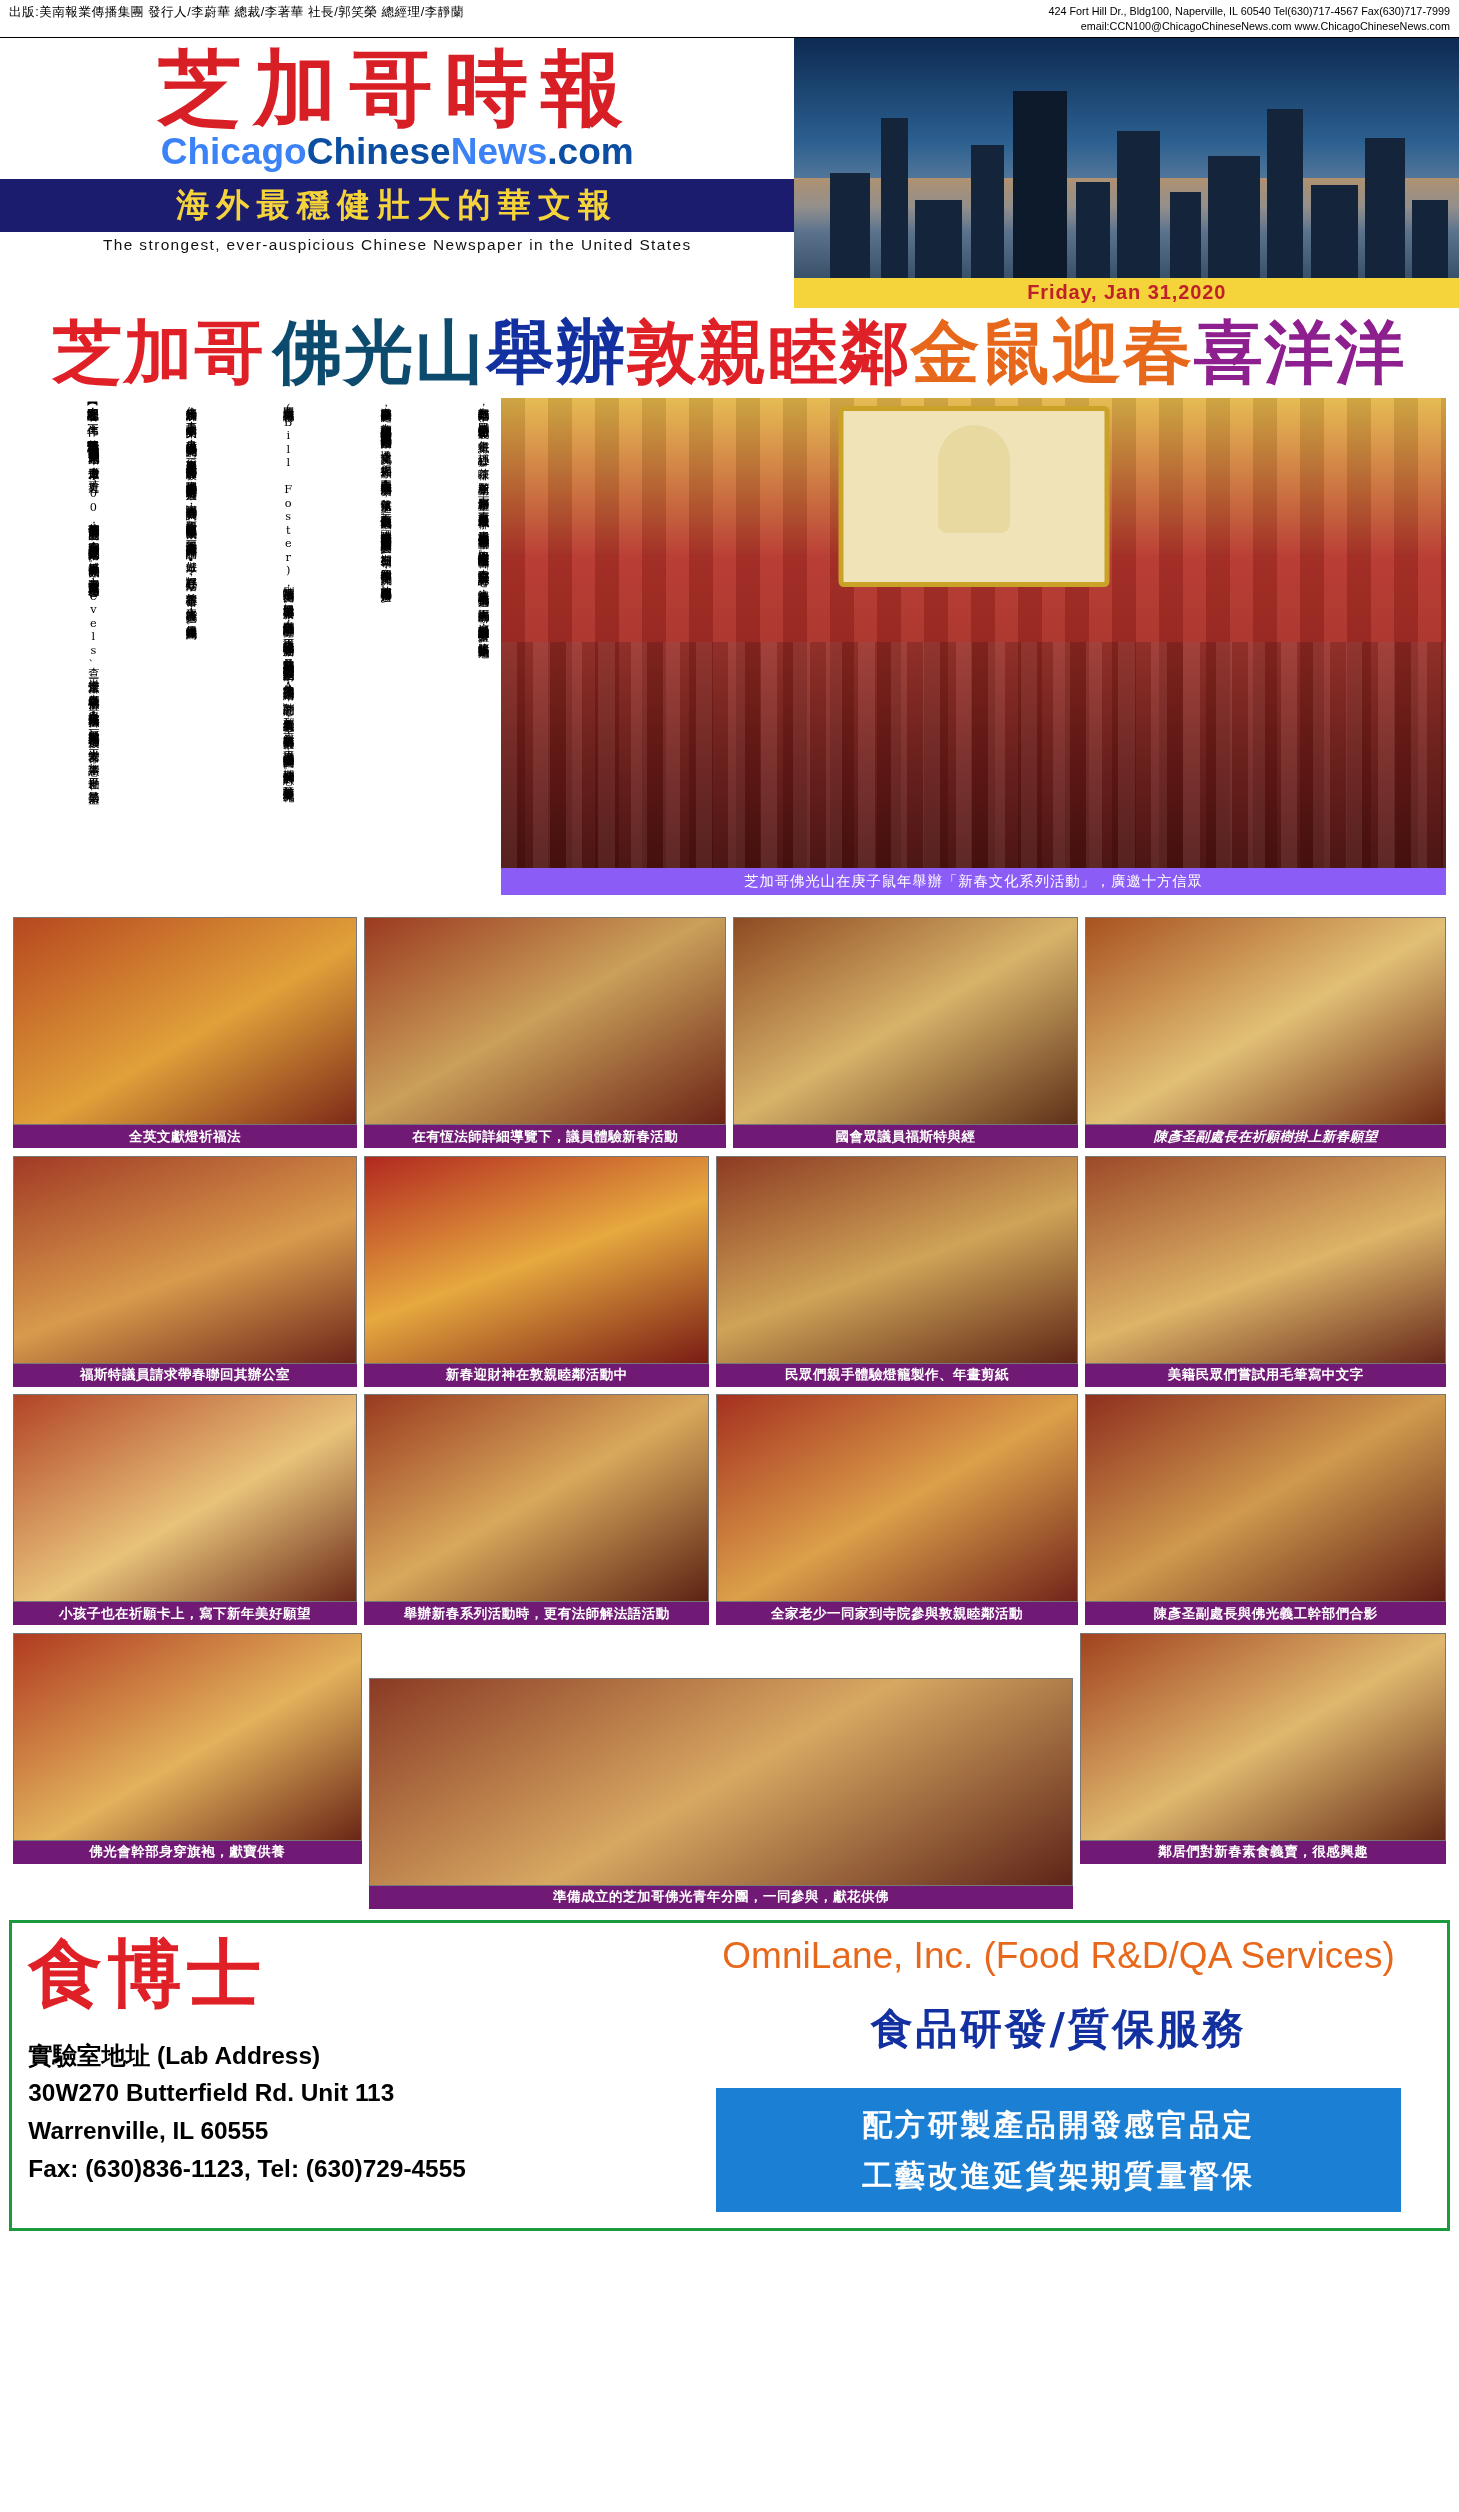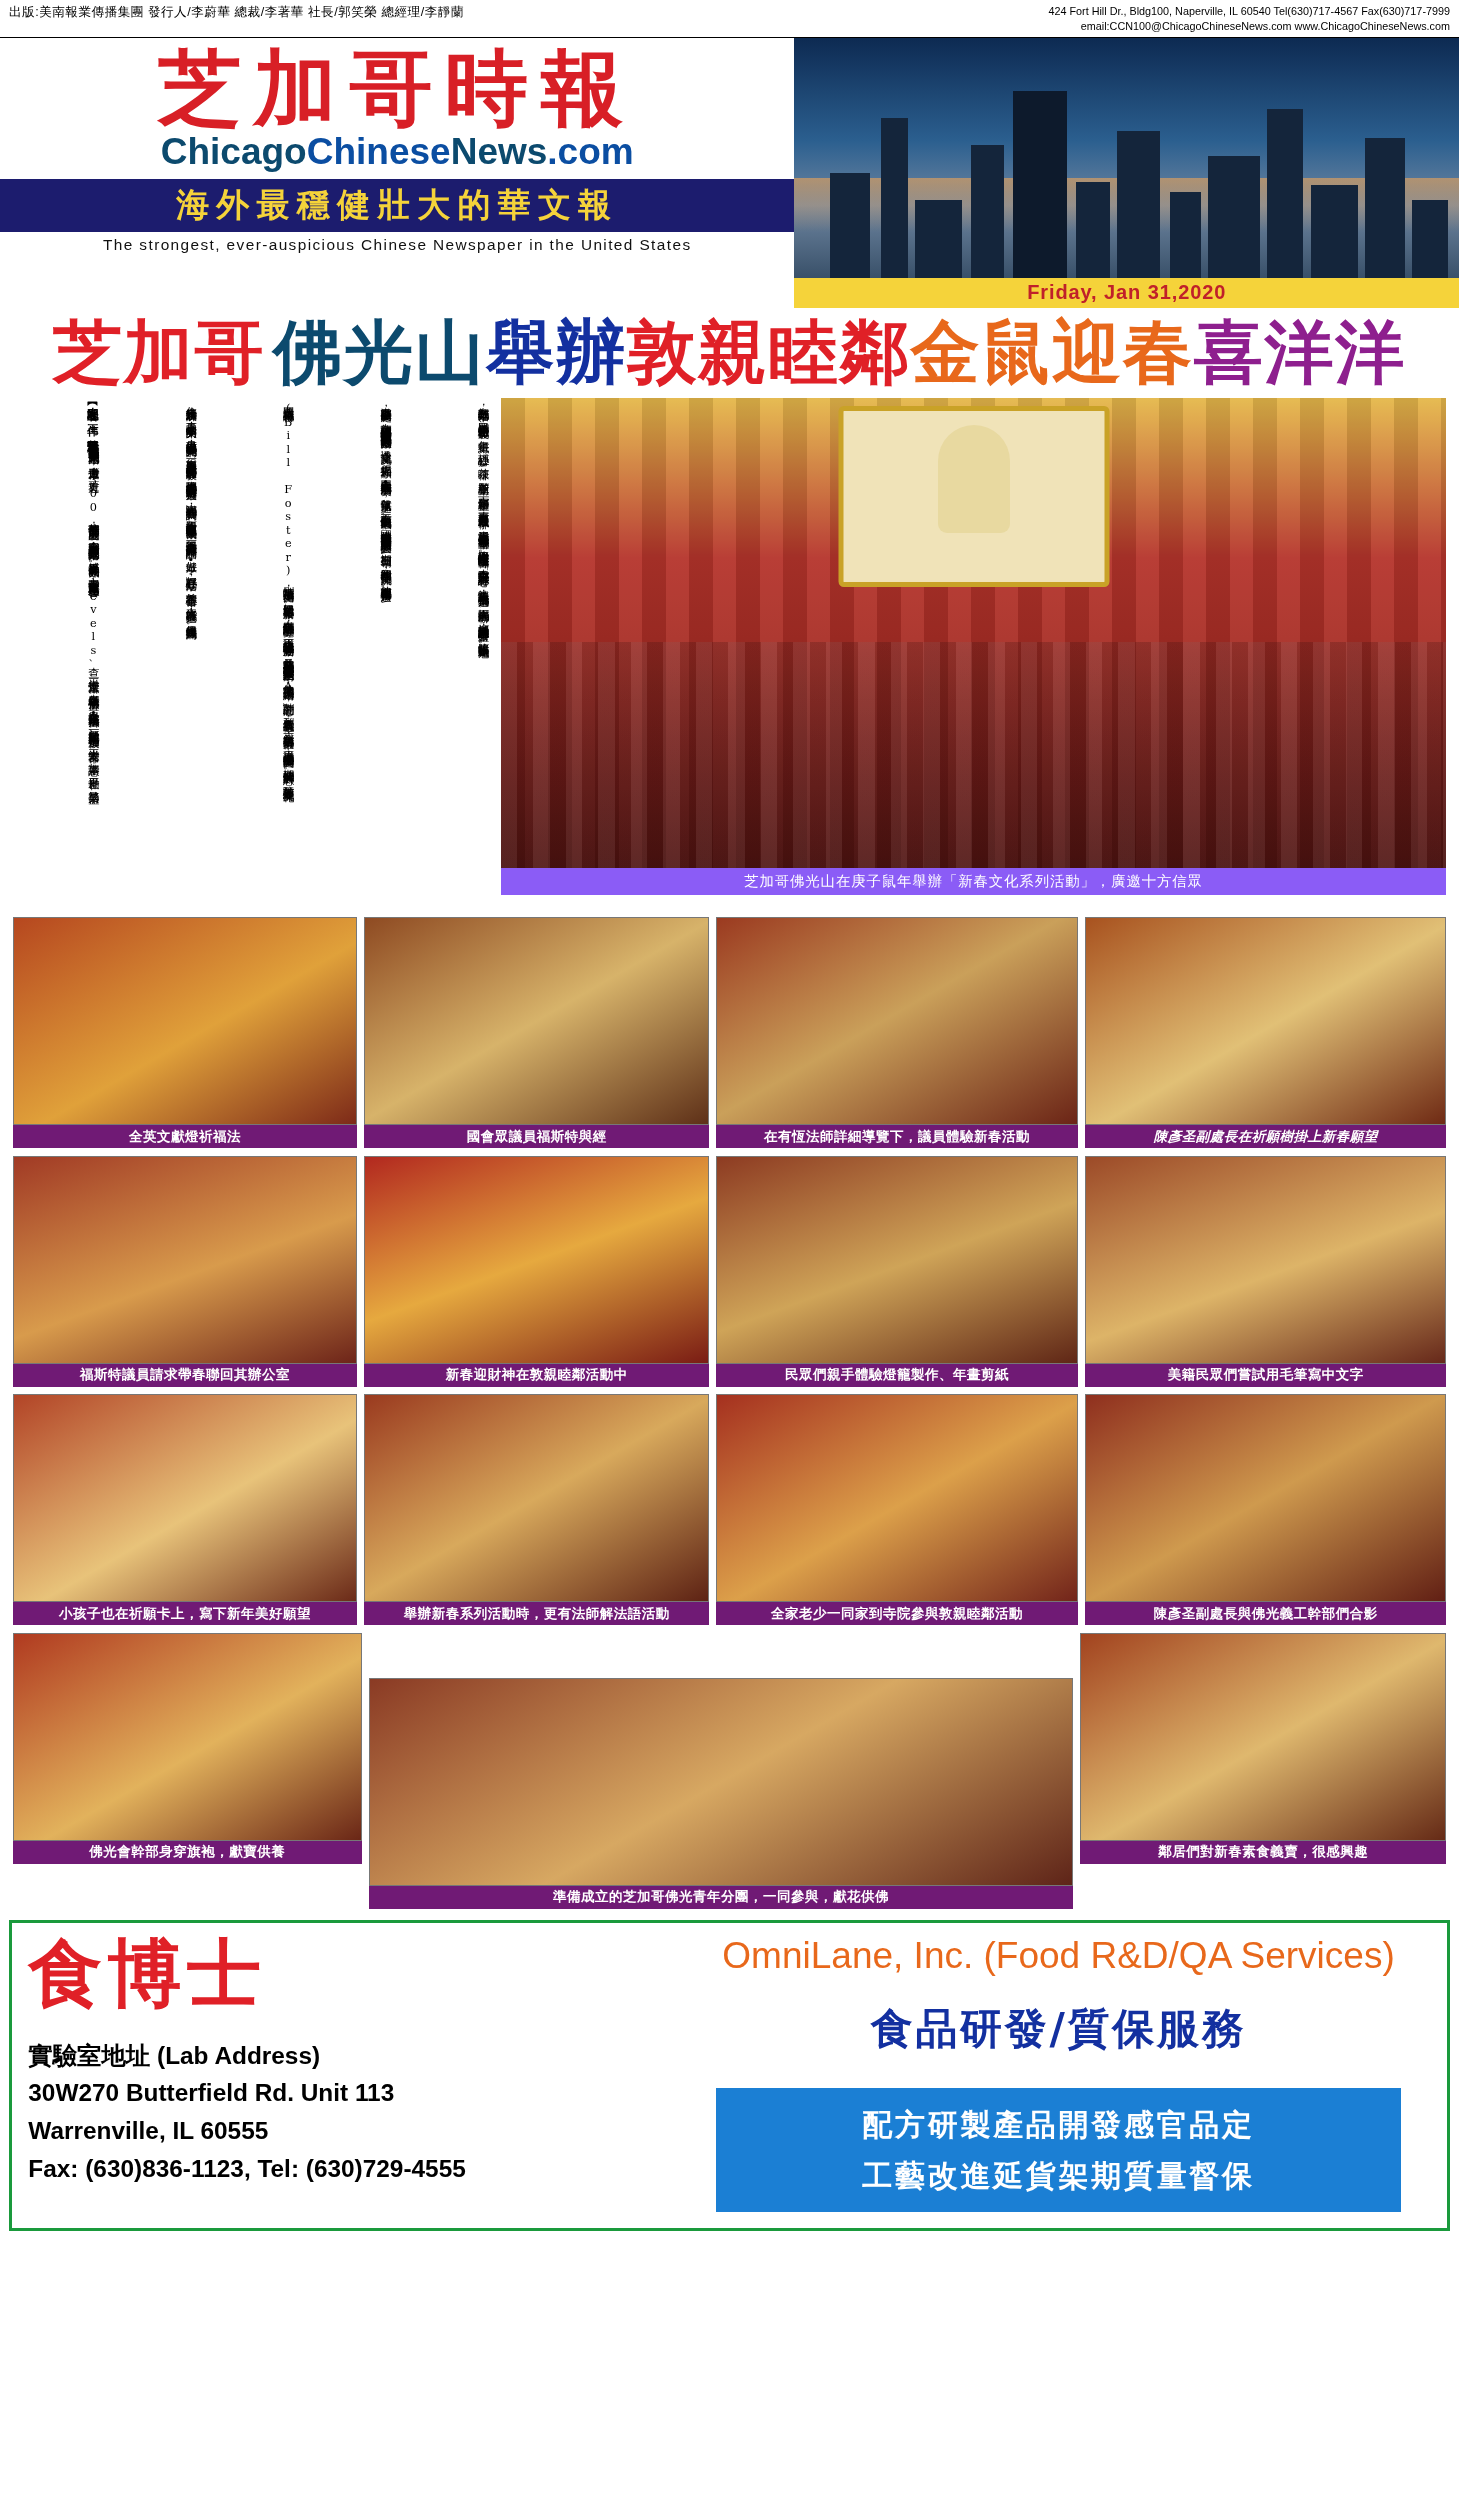--- a/index.html
+++ b/index.html
@@ -28,21 +28,21 @@
   }
   .mast-title {
     font-family:"DejaVu Serif", serif; font-weight:bold; color:#d81f26;
     font-size:83px; letter-spacing:12.6px; line-height:1.0; text-align:center;
     margin-top:3.6px;
   }
   .mast-url {
     color:#0b4ea2; font-weight:bold; font-size:37px; letter-spacing:0px;
     margin-top:1.8px; font-family:"Liberation Sans", sans-serif;
   }
-  .mast-url .hl { color:#0c4a6e; }
+  .mast-url .hl { color:#3b82f6; }
   .mast-sub-band {
     margin-top:5.4px; width:100%; background:#1c1c6e; padding:4.5px 0 3.6px 0; text-align:center;
   }
   .mast-sub {
     color:#f5d33a; font-family:"DejaVu Serif", serif; font-weight:bold;
     font-size:33px; letter-spacing:7.2px;
   }
   .mast-sub-en {
     text-align:center; color:#111; font-size:15.4px; letter-spacing:1.4px; margin-top:4.5px;
   }
@@ -218,31 +218,31 @@
     </div>
   </div>
 
   <div class="grid">
     <div class="cell" style="width:24.4%;">
       <div class="ph" style="height:208px;background:linear-gradient(150deg,#b6471f,#e0a13a 55%,#7d2a18);">
           <div class="ph-inner"></div>
         </div>
       <div class="ph-cap">全英文獻燈祈福法</div>
     </div>
+    <div class="cell" style="width:25.6%;">
+      <div class="ph" style="height:208px;background:linear-gradient(150deg,#9b3a20,#caa05a 48%,#6b2416);">
+          <div class="ph-inner"></div>
+        </div>
+      <div class="ph-cap">在有恆法師詳細導覽下，議員體驗新春活動</div>
+    </div>
     <div class="cell" style="width:24.4%;">
       <div class="ph" style="height:208px;background:linear-gradient(150deg,#8e4a22,#d7b36a 50%,#5e3018);">
           <div class="ph-inner"></div>
         </div>
       <div class="ph-cap">國會眾議員福斯特與經</div>
-    </div>
-    <div class="cell" style="width:25.6%;">
-      <div class="ph" style="height:208px;background:linear-gradient(150deg,#9b3a20,#caa05a 48%,#6b2416);">
-          <div class="ph-inner"></div>
-        </div>
-      <div class="ph-cap">在有恆法師詳細導覽下，議員體驗新春活動</div>
     </div>
     <div class="cell" style="width:25.6%;font-style:italic;">
       <div class="ph" style="height:208px;background:linear-gradient(150deg,#a8521f,#e1c076 52%,#6f2a14);">
           <div class="ph-inner"></div>
         </div>
       <div class="ph-cap">陳彥圣副處長在祈願樹掛上新春願望</div>
     </div>
   </div>
 
   <div class="grid">

